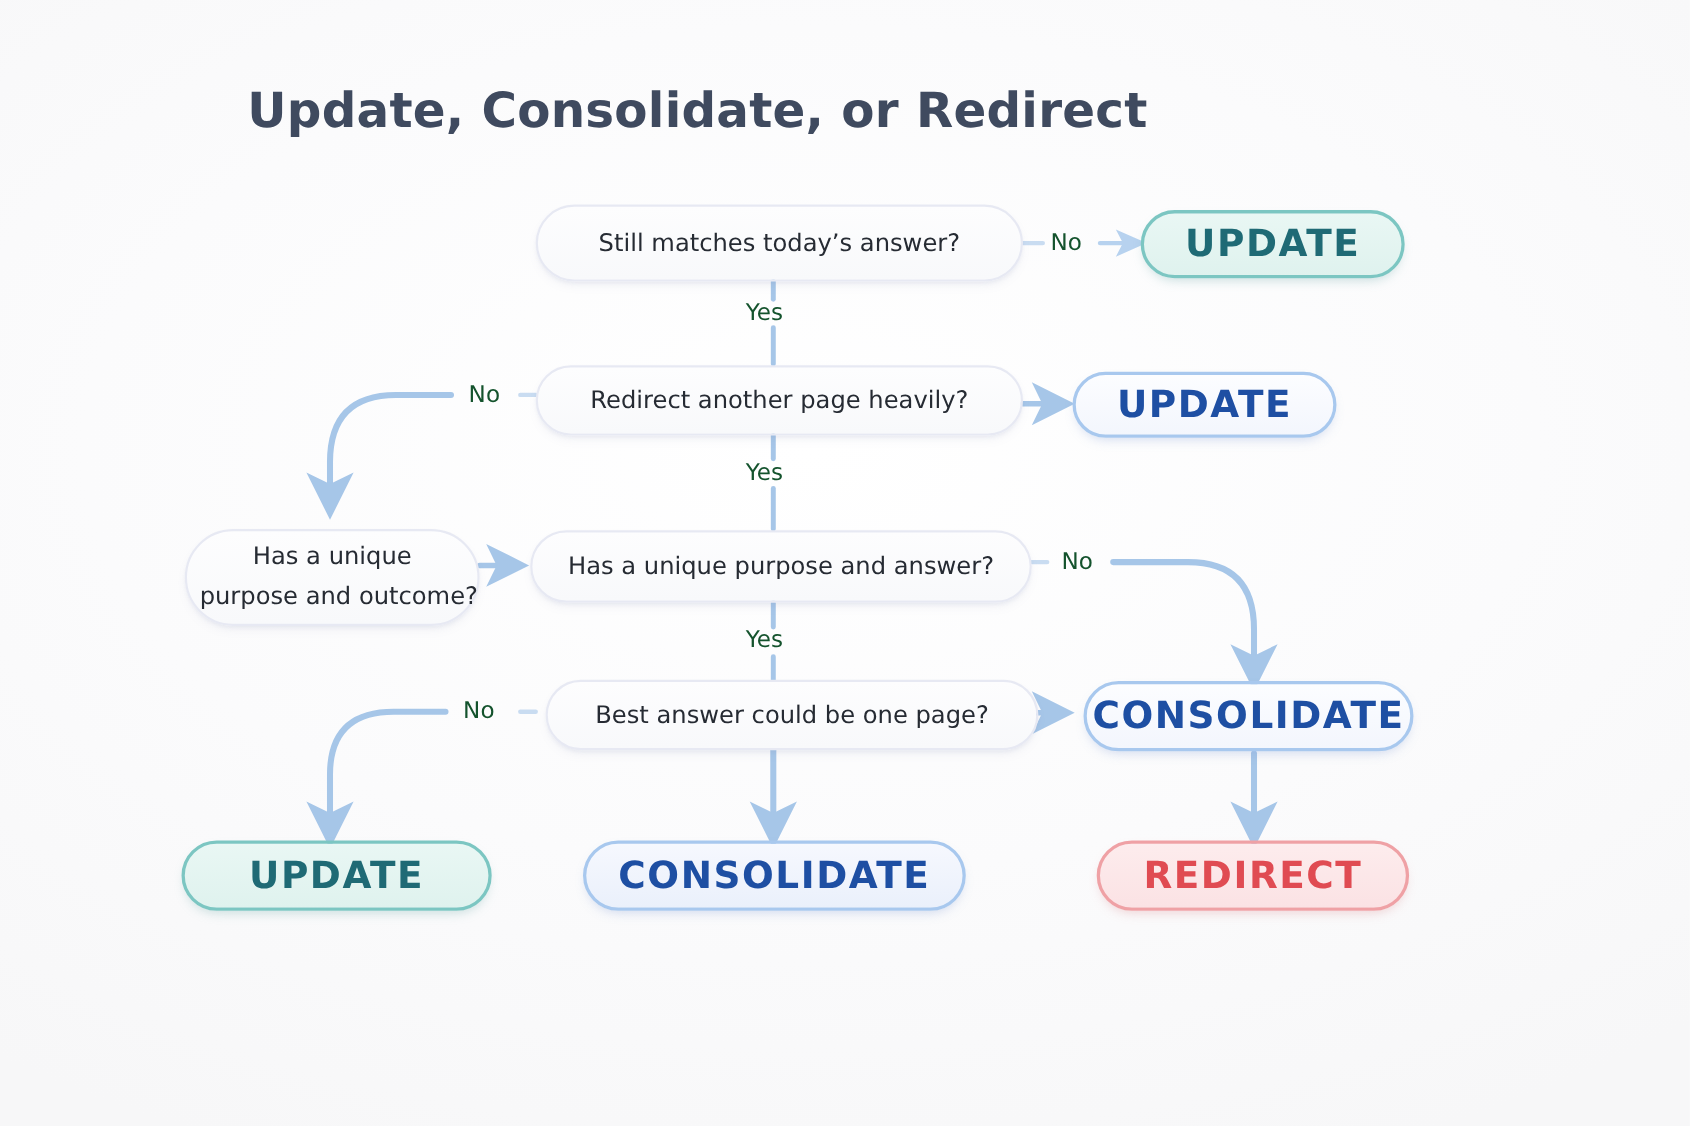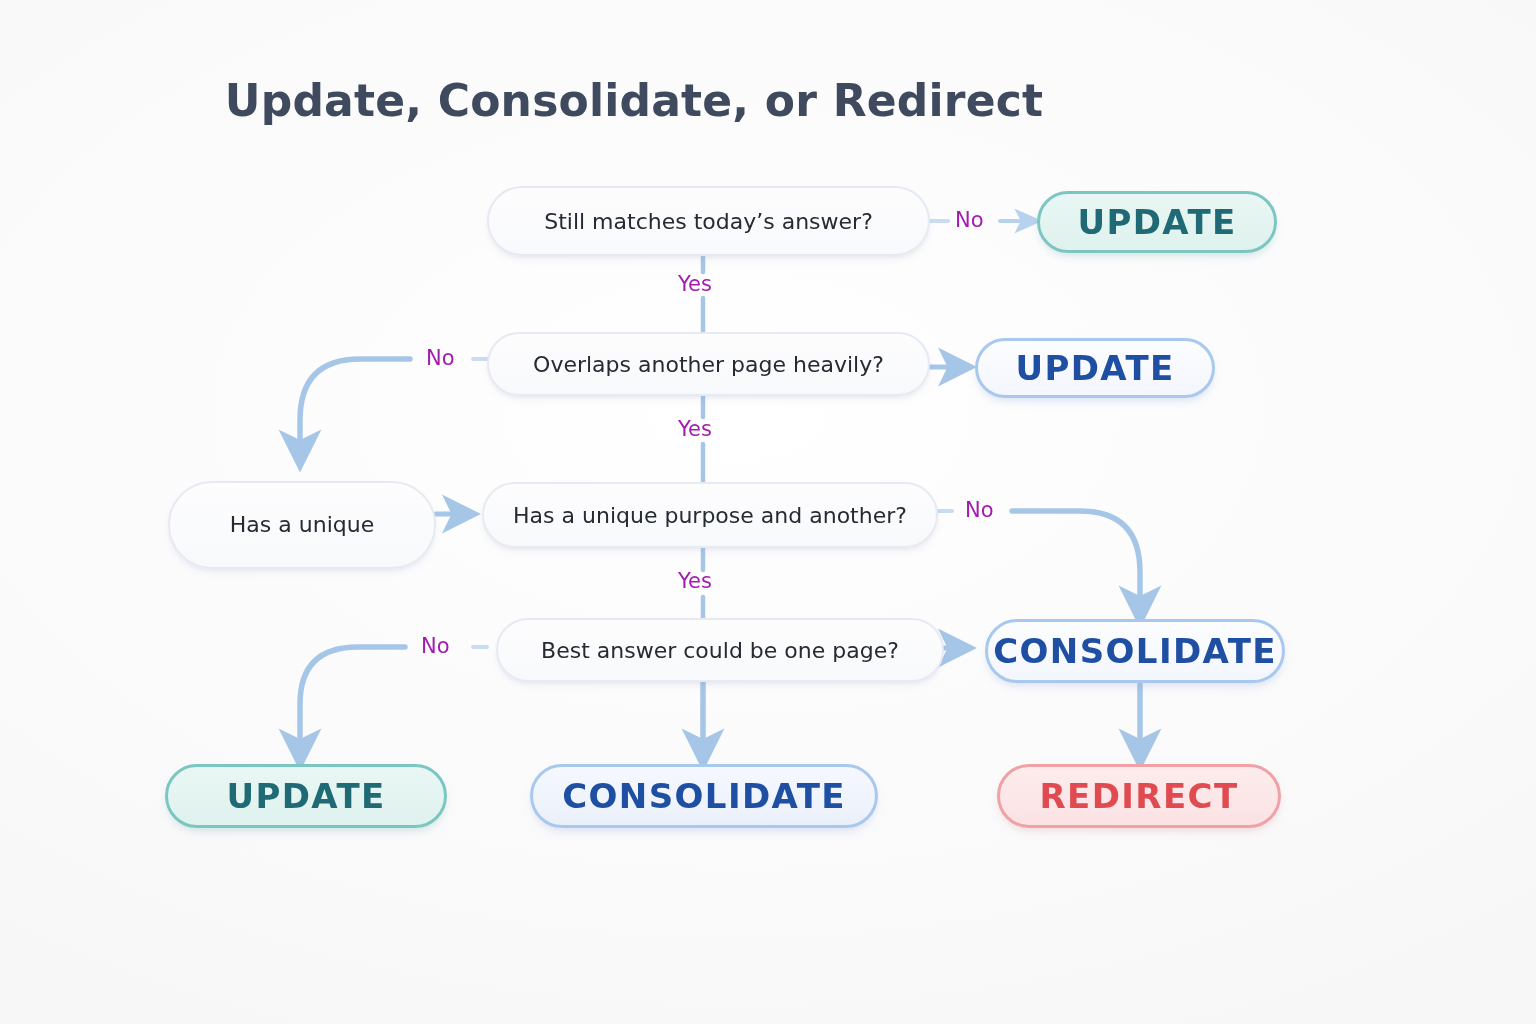--- a/index.html
+++ b/index.html
@@ -69,21 +69,21 @@
     box-shadow:0 5px 11px -4px rgba(120,150,210,.35);
   }
   .t-red{
     background:linear-gradient(180deg,#fdeced 0%,#fbe2e4 100%);
     border:3px solid #efa1a5;color:#e04b52;
     box-shadow:0 5px 11px -4px rgba(220,140,145,.4);
   }
 
   .edge-label{
     position:absolute;
-    font-size:21px;color:#a21caf;
+    font-size:21px;color:#14532d;
     background:transparent;
     white-space:nowrap;
   }
 </style>
 </head>
 <body>
 
 <div id="canvas"></div>
 
 <svg id="wires" viewBox="0 0 1536 1024">
@@ -128,29 +128,30 @@
   <path d="M1140,685 L1140,755" fill="none" stroke="#a6c6e8" stroke-width="5.5" stroke-linecap="round" marker-end="url(#ah)"></path>
 </svg>
 
 <div class="page-title">Update, Consolidate, or Redirect</div>
 
 <div class="node decision" style="left:487px;top:186px;width:443px;height:70px;">
   <span>Still matches today’s answer?</span>
 </div>
 
 <div class="node decision" style="left:487px;top:332px;width:443px;height:64px;">
-  <span>Overlaps another page heavily?</span>
+  <span>Redirect another page heavily?</span>
 </div>
 
 <div class="node decision two-line" style="left:168px;top:481px;width:268px;height:88px;">
   <span class="ln ln1">Has a unique</span>
+  <span class="ln ln2">purpose and outcome?</span>
 </div>
 
 <div class="node decision" style="left:482px;top:482px;width:456px;height:66px;">
-  <span>Has a unique purpose and another?</span>
+  <span>Has a unique purpose and answer?</span>
 </div>
 
 <div class="node decision" style="left:496px;top:618px;width:448px;height:64px;">
   <span>Best answer could be one page?</span>
 </div>
 
 <div class="node terminal t-teal" style="left:1037px;top:191px;width:240px;height:62px;">
   <span>UPDATE</span>
 </div>
 

